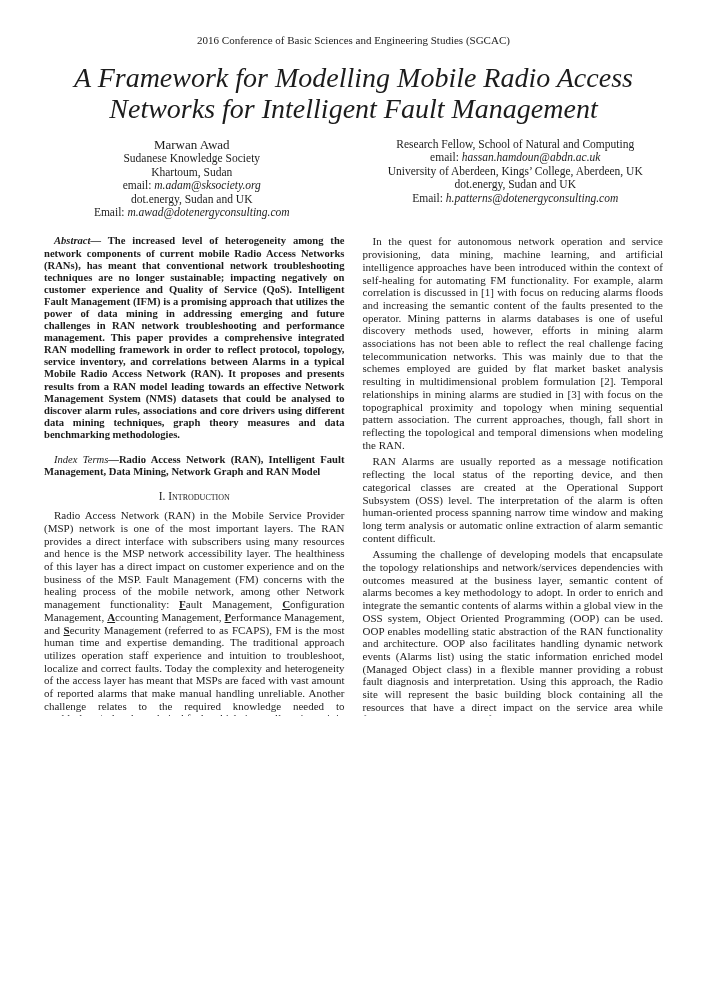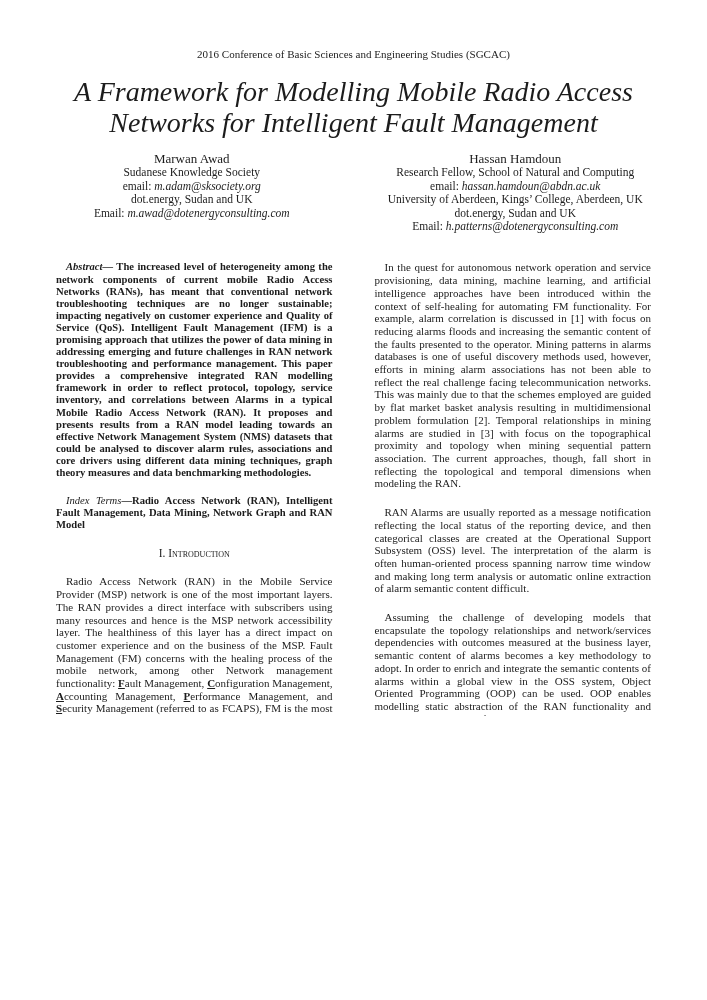--- a/index.html
+++ b/index.html
@@ -5,21 +5,21 @@
   html, body { margin: 0; padding: 0; background: #ffffff; }
   .page {
     position: relative;
     width: 707px;
     height: 716px;
     background: #ffffff;
     color: #1c1c1c;
     font-family: "Liberation Serif", serif;
     overflow: hidden;
     box-sizing: border-box;
-    padding-top: 48px;
+    padding-top: 34px;
   }
   .conf-line {
     text-align: center;
     font-size: 11px;
     margin: 0 0 16px 0;
   }
   .paper-title {
     text-align: center;
     font-style: italic;
     font-weight: normal;
@@ -41,21 +41,21 @@
     font-size: 13px;
     margin-bottom: 1px;
   }
   .email-addr { font-style: italic; }
   .columns {
     display: flex;
     gap: 10px;
     padding: 0 40px;
   }
   .col { flex: 1; min-width: 0; }
-  p { margin: 16px; }
+  p { margin: 4px; }
   .abstract, .index-terms {
     font-size: 10.6px;
     line-height: 12.1px;
     font-weight: bold;
     text-align: justify;
     text-indent: 10px;
   }
   .abstract-lead { font-style: italic; }
   .index-terms { margin-top: 13px; }
   .index-lead { font-style: italic; font-weight: normal; }
@@ -95,26 +95,26 @@
 <div class="page">
 
   <p class="conf-line">2016 Conference of Basic Sciences and Engineering Studies (SGCAC)</p>
 
   <h1 class="paper-title">A Framework for Modelling Mobile Radio Access Networks for Intelligent Fault Management</h1>
 
   <div class="authors">
     <div class="author-block">
       <div class="author-name">Marwan Awad</div>
       <div>Sudanese Knowledge Society</div>
+      <div>Khartoum, Sudan</div>
       <div><span>email: </span><span class="email-addr">m.adam@sksociety.org</span></div>
       <div>dot.energy, Sudan and UK</div>
       <div><span>Email: </span><span class="email-addr">m.awad@dotenergyconsulting.com</span></div>
     </div>
     <div class="author-block">
-      <div class="author-name">Hassan Hamdoun</div>
       <div>Research Fellow, School of Natural and Computing</div>
       <div><span>email: </span><span class="email-addr">hassan.hamdoun@abdn.ac.uk</span></div>
       <div>University of Aberdeen, Kings’ College, Aberdeen, UK</div>
       <div>dot.energy, Sudan and UK</div>
       <div><span>Email: </span><span class="email-addr">h.patterns@dotenergyconsulting.com</span></div>
     </div>
   </div>
 
   <div class="columns">
     <div class="col">

